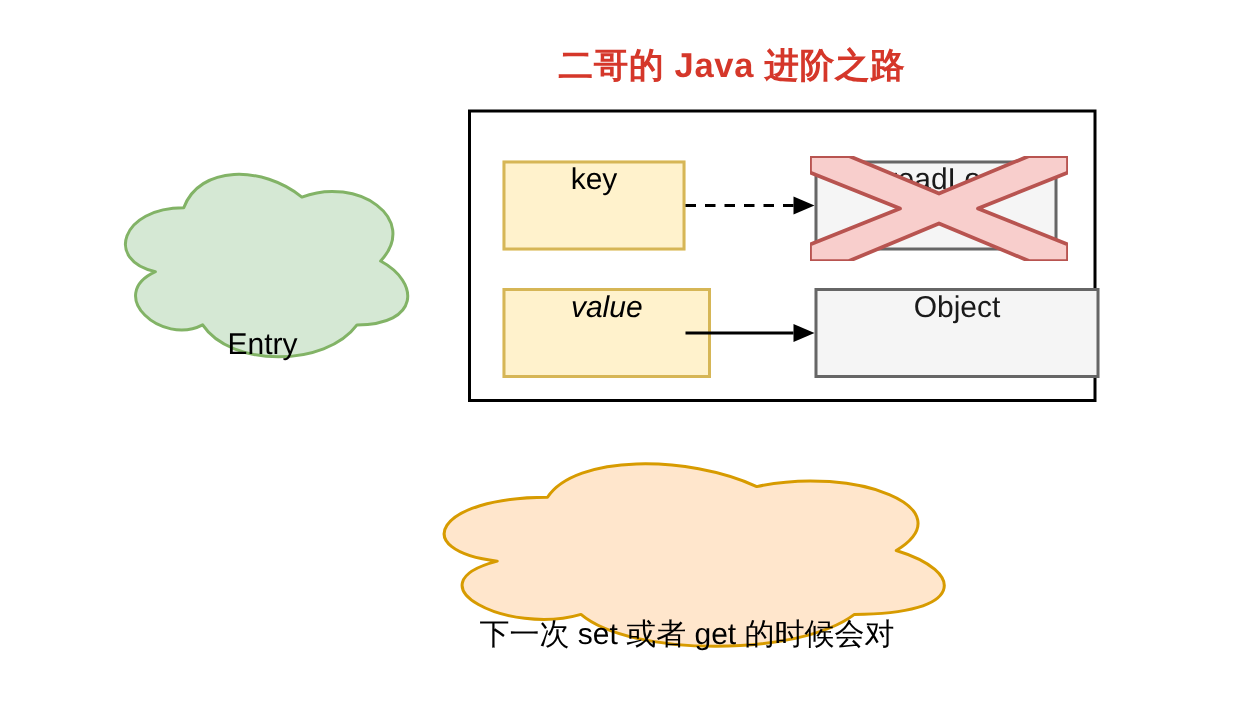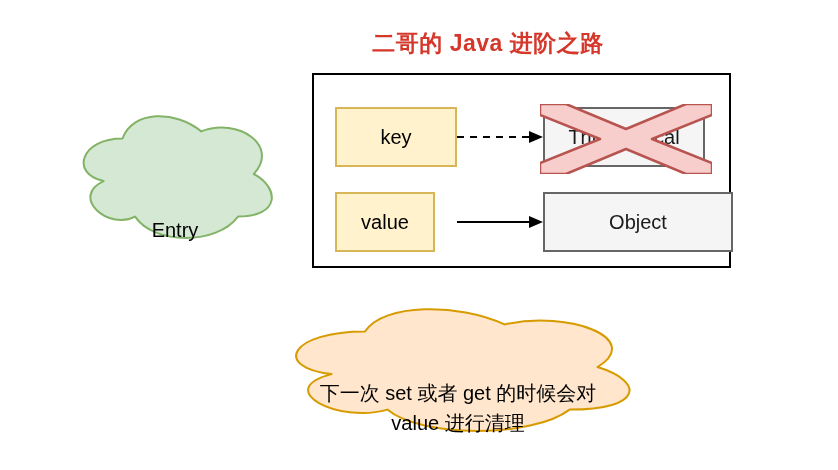--- a/index.html
+++ b/index.html
@@ -24,26 +24,25 @@
     position: absolute;
     left: 312px; top: 73px; width: 419px; height: 195px;
     border: 2px solid #000000;
     box-sizing: border-box;
     background: #ffffff;
   }
   .node {
     position: absolute;
     box-sizing: border-box;
     display: flex;
-    align-items: center;
     justify-content: center;
     font-size: 20px;
   }
   .key-node   { left: 335px; top: 107px; width: 122px; height: 60px; border: 2px solid; }
-  .value-node { left: 335px; top: 192px; width: 100px; height: 60px; border: 2px solid; }
+  .value-node { left: 335px; top: 192px; width: 139px; height: 60px; border: 2px solid; font-style: italic; }
   .tl-node    { left: 543px; top: 107px; width: 162px; height: 60px; border: 2px solid; color: #1a1a1a; }
   .obj-node   { left: 543px; top: 192px; width: 190px; height: 60px; border: 2px solid; color: #1a1a1a; }
   .cross-svg {
     position: absolute;
     left: -5px; top: -5px;
     pointer-events: none;
   }
   .arrow-svg { position: absolute; }
   .cloud-svg { position: absolute; }
   .cloud-label {
@@ -102,16 +101,15 @@
   <svg class="arrow-svg" style="left:456px; top:214px;" width="88" height="16" viewBox="0 0 88 16">
     <line x1="1" y1="8" x2="73" y2="8" stroke-width="2" stroke="#000000"></line>
     <polygon points="73,2 87,8 73,14" fill="#000000"></polygon>
   </svg>
 
   <svg class="cloud-svg" style="left:272px; top:296px;" width="372" height="142" viewBox="0 0 100 70" preserveAspectRatio="none">
     <path d="M25,17.5 C5,17.5 0,35 16,38.5 C0,46.2 18,63 31,56 C40,70 70,70 80,56 C100,56 100,42 87.5,35 C100,21 80,7 62.5,14 C50,3.5 30,3.5 25,17.5 Z" stroke-width="2" stroke-linejoin="round" vector-effect="non-scaling-stroke" fill="#ffe6cc" stroke="#d79b00"></path>
   </svg>
   <div class="cloud-label note-label">
     <span>下一次 set 或者 get 的时候会对</span>
-    <span>value 进行清理</span>
   </div>
 
 </div>
 
 </body></html>

